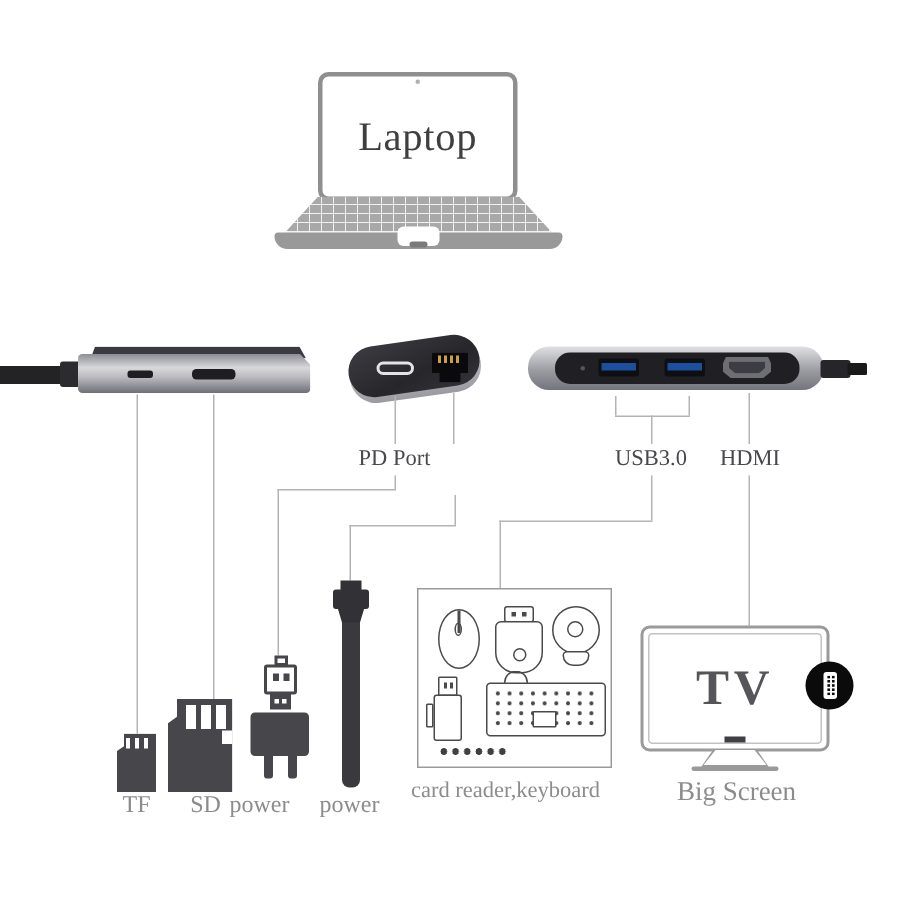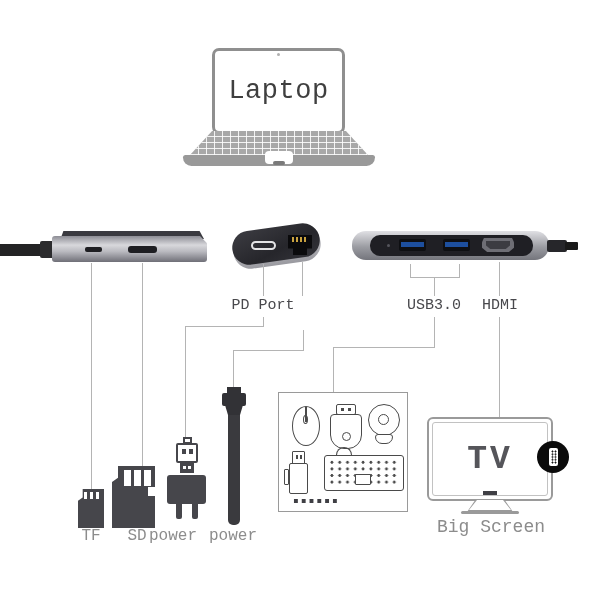--- a/index.html
+++ b/index.html
@@ -1,17 +1,17 @@
 <!DOCTYPE html>
 <html><head>
 <meta charset="utf-8">
 <style>
   html,body{margin:0;padding:0;background:#fff;}
   .canvas{position:relative;width:600px;height:600px;background:#fff;overflow:hidden;
-          font-family:Liberation Mono, monospace;}
+          font-family:Liberation Serif, serif;}
   .abs{position:absolute;}
   .line{position:absolute;background:#b4b4b4;}
   .lbl{position:absolute;color:#48484c;font-size:15px;text-align:center;line-height:16px;}
   .glbl{position:absolute;color:#8c8c8c;font-size:16px;text-align:center;line-height:17px;}
   .outl{border:1.6px solid #4a4a4a;background:#fff;box-sizing:border-box;position:absolute;}
   .darkfill{background:#46464b;position:absolute;}
 </style>
 </head>
 <body>
 
@@ -181,20 +181,21 @@
         <div class="abs" style="left:3px;top:3px;width:71px;height:27px;
              background-image:radial-gradient(#4a4a4a 1.4px,transparent 1.6px);background-size:7.8px 6.6px;"></div>
         <div class="abs" style="left:30px;top:18px;width:16px;height:11px;background:#fff;border:1.5px solid #4a4a4a;box-sizing:border-box;border-radius:1px;"></div>
       </div>
     </div>
 
     <div class="abs" style="left:13px;top:105px;width:47px;height:6px;
                 background-image:radial-gradient(circle,#3f3f44 2.1px,transparent 2.4px);background-size:7.8px 6px;background-repeat:repeat-x;"></div>
   </div>
   <div class="abs" style="left:258px;top:519px;width:158px;text-align:center;color:#8c8c8c;font-size:15px;line-height:17px;">
+    <div>card reader,keyboard</div>
   </div>
 
   <div class="abs" style="left:427px;top:417px;width:126px;height:84px;border:2px solid #9a9a9a;border-radius:6px;background:#fff;box-sizing:border-box;display:flex;align-items:center;justify-content:center;">
     <div class="abs" style="left:3px;top:3px;width:116px;height:74px;border:1px solid #c2c2c2;border-radius:3px;box-sizing:border-box;"></div>
     <span style="font-size:33px;font-weight:bold;color:#55555a;letter-spacing:3px;">TV</span>
     <div class="abs" style="left:54px;top:72px;width:14px;height:4px;background:#3f3f44;"></div>
   </div>
   <div class="abs" style="left:467px;top:500px;width:46px;height:12px;background:#9a9a9a;clip-path:polygon(18% 0,82% 0,100% 100%,0 100%);"></div>
   <div class="abs" style="left:469px;top:500px;width:42px;height:10px;background:#fff;clip-path:polygon(19% 0,81% 0,100% 100%,0 100%);"></div>
   <div class="abs" style="left:461px;top:511px;width:58px;height:2.5px;background:#9a9a9a;border-radius:2px;"></div>

